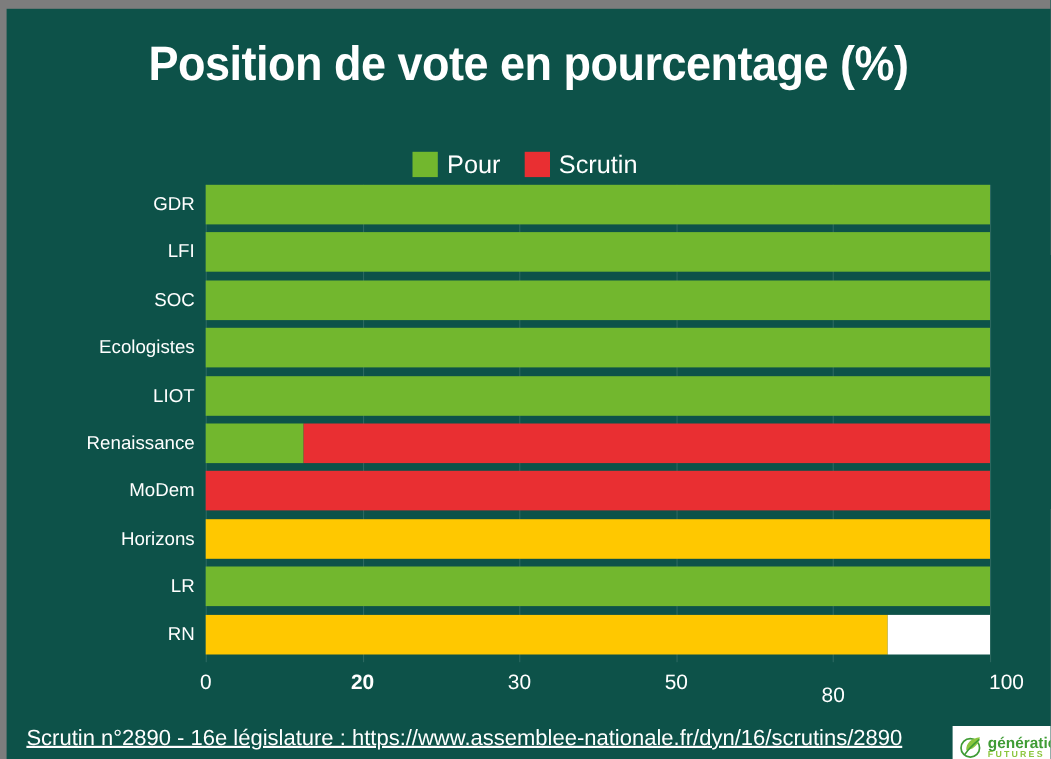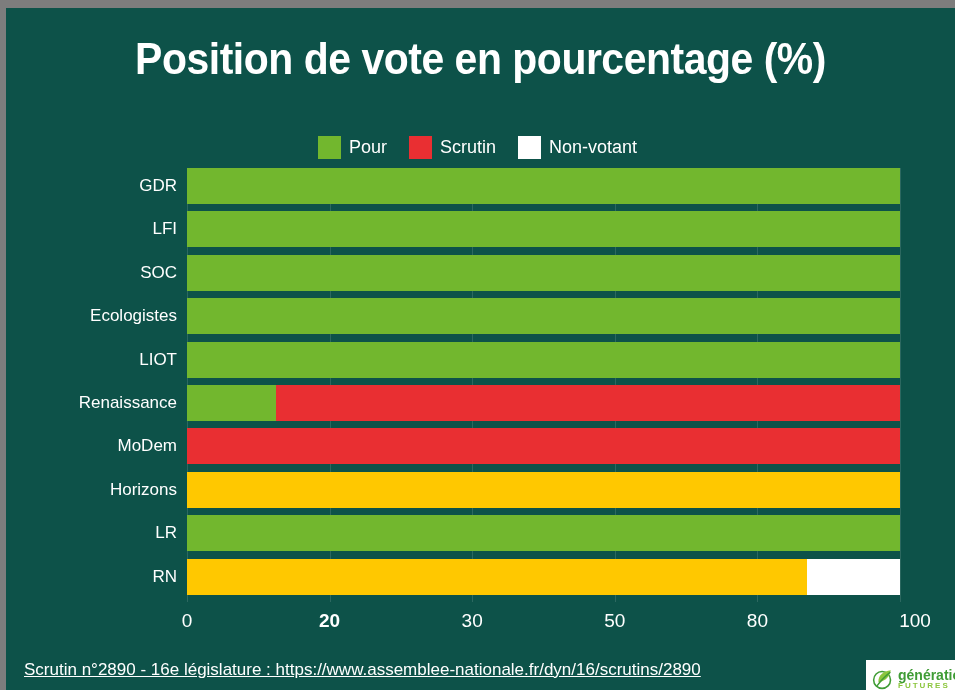--- a/index.html
+++ b/index.html
@@ -38,21 +38,21 @@
     justify-content:center;
     align-items:center;
     gap:22px;
   }
   .legend-item{display:flex;align-items:center;gap:8px;}
   .legend-swatch{
     width:23px;height:23px;display:block;
   }
   .legend-label{
     color:#ffffff;
-    font-size:18px;
+    font-size:23px;
     white-space:nowrap;
   }
   
   #plot-area{
     position:absolute;
     left:175px; top:160px;
     width:719px; height:440px;
   }
   #bars{
     position:absolute;
@@ -93,21 +93,21 @@
     color:#ffffff;
     font-size:19px;
     transform:translateX(-50%);
     white-space:nowrap;
   }
   
   #source-link{
     position:absolute;
     left:18px; top:652px;
     color:#ffffff;
-    font-size:17px;
+    font-size:20px;
     text-decoration:underline;
     white-space:nowrap;
     cursor:pointer;
   }
   
   #logo-card{
     position:absolute;
     left:860px; top:652px;
     width:110px; height:38px;
     background:#ffffff;
@@ -144,24 +144,20 @@
   <div id="chart-title">Position de vote en pourcentage (%)</div>
 
   <div id="legend">
       <div class="legend-item">
         <span class="legend-swatch" style="background: rgb(114, 183, 46);"></span>
         <span class="legend-label">Pour</span>
       </div>
       <div class="legend-item">
         <span class="legend-swatch" style="background: rgb(233, 47, 50);"></span>
         <span class="legend-label">Scrutin</span>
-      </div>
-      <div class="legend-item">
-        <span class="legend-swatch" style="background: rgb(255, 255, 255);"></span>
-        <span class="legend-label">Non-votant</span>
       </div>
     </div>
 
   <div id="plot-area">
     <div id="bars">
         <div class="gridline" style="left: 0px;"></div>
         <div class="gridline" style="left: 142.6px;"></div>
         <div class="gridline" style="left: 285.2px;"></div>
         <div class="gridline" style="left: 427.8px;"></div>
         <div class="gridline" style="left: 570.4px;"></div>
@@ -209,21 +205,21 @@
       <div class="ylabel" style="top: 303.8px;">Horizons</div>
       <div class="ylabel" style="top: 347.2px;">LR</div>
       <div class="ylabel" style="top: 390.6px;">RN</div>
     </div>
 
   <div id="xaxis">
       <div class="xtick" style="left: 6px;">0</div>
       <div class="xtick" style="left: 148.6px; font-weight: bold;">20</div>
       <div class="xtick" style="left: 291.2px;">30</div>
       <div class="xtick" style="left: 433.8px;">50</div>
-      <div class="xtick" style="left: 576.4px;">80</div>
+      <div class="xtick" style="left: 576.4px; margin-top: 12px;">80</div>
       <div class="xtick" style="left: 719px; margin-left: 15px;">100</div>
     </div>
 
   <div id="source-link">Scrutin n°2890 - 16e législature : https://www.assemblee-nationale.fr/dyn/16/scrutins/2890</div>
 
   <div id="logo-card">
     <svg id="logo-mark" viewBox="0 0 24 24">
       <circle cx="11" cy="13" r="9.2" fill="none" stroke="#3f9c35" stroke-width="1.7"></circle>
       <path d="M20.5 2.5 C12.5 3.5 6.5 8 7 15.5 C12 15 19 11.5 20.5 2.5 Z" fill="#8cc63e"></path>
       <path d="M5.5 19.5 C9 14.5 14.5 9 20 4.5" fill="none" stroke="#3f9c35" stroke-width="1.5"></path>

